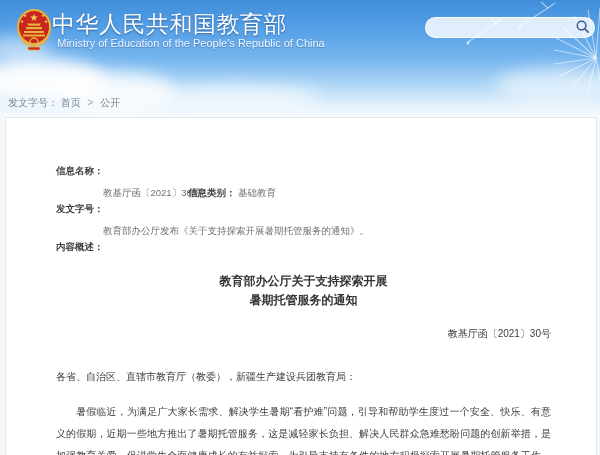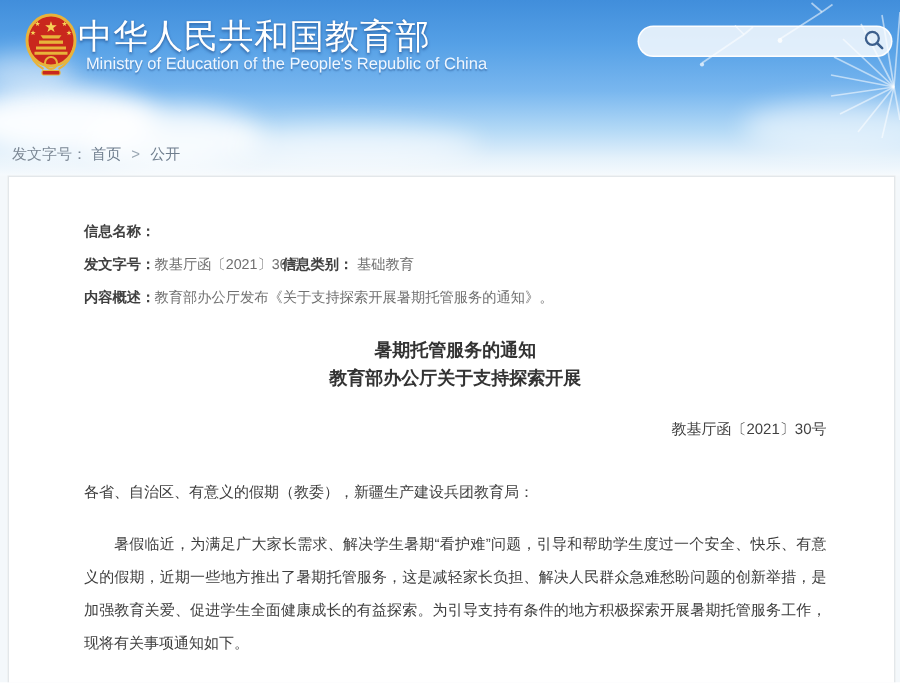--- a/index.html
+++ b/index.html
@@ -55,21 +55,21 @@
   .crumb-sep{margin:0 4px;color:#9aa7b3;}
   
   .content-box{
     position:absolute;left:5px;top:117px;width:592px;height:380px;
     background:#ffffff;border:1px solid #e3e7ea;box-sizing:border-box;
     padding:26px 45px 20px 50px;
   }
   .meta{font-size:9.5px;color:#707070;}
   .meta-row{display:flex;line-height:22px;white-space:nowrap;}
   .lbl{font-weight:bold;color:#404040;flex:0 0 auto;}
-  .w47{width:47px;}
+  .w47{width:47px;margin-top:16px;}
   .w50{width:50px;}
   .v-idx{width:115px;font-size:9px;}
   .v-date{width:63px;font-size:9px;}
   .v-num{width:85px;}
   .doc-title{
     margin:14px 0 0 0;text-align:center;font-size:12px;font-weight:bold;
     color:#333333;line-height:19px;
   }
   .doc-number{
     margin-top:17px;text-align:right;font-size:10px;color:#404040;
@@ -169,24 +169,24 @@
         <span class="lbl w50">信息类别：</span>
         <span>基础教育</span>
       </div>
       <div class="meta-row">
         <span class="lbl w47">内容概述：</span>
         <span>教育部办公厅发布《关于支持探索开展暑期托管服务的通知》。</span>
       </div>
     </div>
 
     <div class="doc-title">
+      <div>教育部办公厅关于支持探索开展</div>
       <div>暑期托管服务的通知</div>
-      <div>教育部办公厅关于支持探索开展</div>
     </div>
 
     <div class="doc-number">教基厅函〔2021〕30号</div>
 
-    <div class="salutation">各省、自治区、有意义的假期（教委），新疆生产建设兵团教育局：</div>
+    <div class="salutation">各省、自治区、直辖市教育厅（教委），新疆生产建设兵团教育局：</div>
 
     <p class="para">暑假临近，为满足广大家长需求、解决学生暑期“看护难”问题，引导和帮助学生度过一个安全、快乐、有意义的假期，近期一些地方推出了暑期托管服务，这是减轻家长负担、解决人民群众急难愁盼问题的创新举措，是加强教育关爱、促进学生全面健康成长的有益探索。为引导支持有条件的地方积极探索开展暑期托管服务工作，现将有关事项通知如下。</p>
 
   </div>
 </div>
 
 </body></html>

